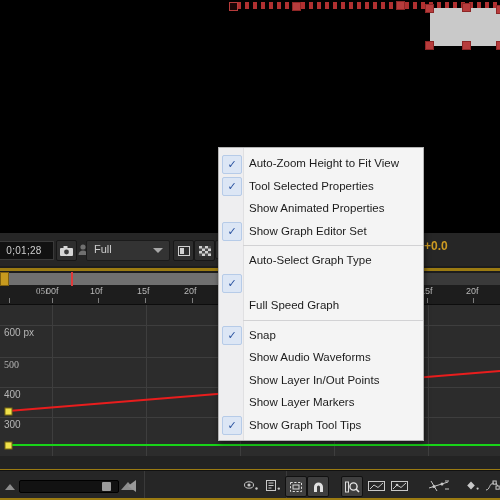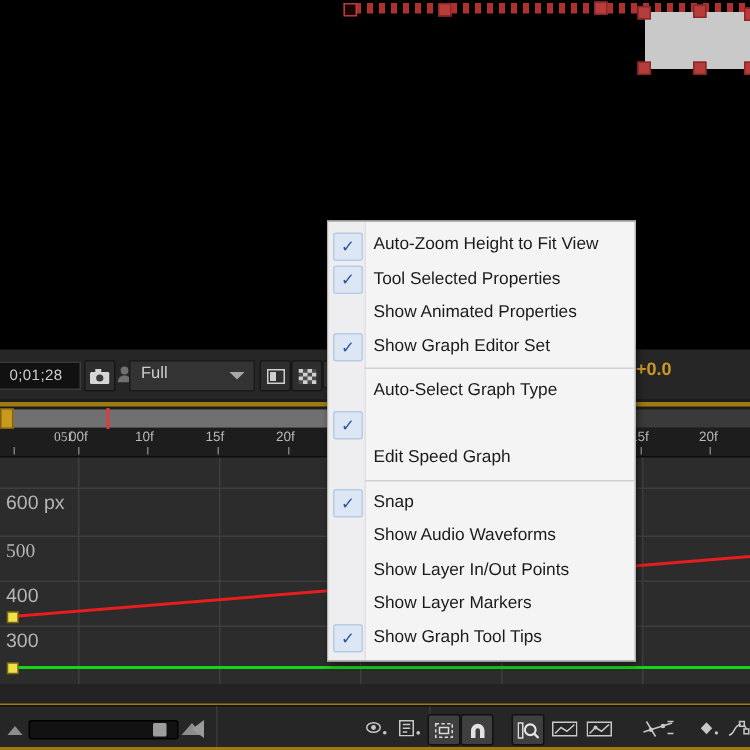--- a/index.html
+++ b/index.html
@@ -50,21 +50,21 @@
   .cti{position:absolute;top:6px;width:2px;height:14px;background:#e03a3a;}
   .tickrow{position:absolute;left:0;top:20px;width:500px;height:18px;background:#1d1d1d;}
   .tk{position:absolute;top:0;color:#b9b9b9;font-size:9px;}
   .tkm{position:absolute;top:12px;width:1px;height:5px;background:#7d7d7d;}
 
   
   .graph{position:absolute;left:0;top:304px;width:500px;height:152px;background:#2c2c2c;
          border-top:1px solid #0d0d0d;overflow:hidden;}
   .gl-h{position:absolute;left:0;width:500px;height:1px;background:#3e3e3e;}
   .gl-v{position:absolute;top:0;width:1px;height:152px;background:#3e3e3e;}
-  .ylab{position:absolute;left:4px;color:#b6b6b6;font-size:13px;}
+  .ylab{position:absolute;left:4px;color:#b6b6b6;font-size:10px;}
   .gap{position:absolute;left:0;top:456px;width:500px;height:18px;background:#232323;}
 
   
   .btoolbar{position:absolute;left:0;top:470px;width:500px;height:30px;background:#262626;
             border-top:1px solid #111;}
   .zslider{position:absolute;left:19px;top:9px;width:98px;height:11px;background:#121212;
            border:1px solid #000;border-radius:2px;}
   .zknob{position:absolute;left:82px;top:1px;width:9px;height:9px;background:#9c9c9c;
          border-radius:1px;}
   .mtn{position:absolute;width:0;height:0;border-left:7px solid transparent;
@@ -333,21 +333,21 @@
           <span class="mlbl">Show Graph Editor Set</span>
         </div>
         <div class="msep"></div>
         <div class="mrow">
           <span class="mlbl">Auto-Select Graph Type</span>
         </div>
         <div class="mrow">
           <span class="mchk">✓</span>
         </div>
         <div class="mrow">
-          <span class="mlbl">Edit Speed Graph</span>
+          <span class="mlbl">Full Speed Graph</span>
         </div>
         <div class="msep"></div>
         <div class="mrow">
           <span class="mchk">✓</span>
           <span class="mlbl">Snap</span>
         </div>
         <div class="mrow">
           <span class="mlbl">Show Audio Waveforms</span>
         </div>
         <div class="mrow">

